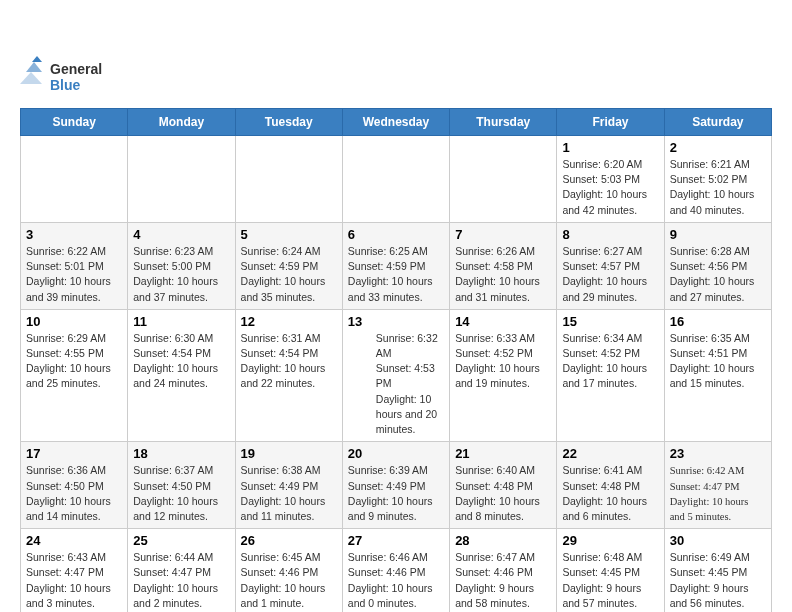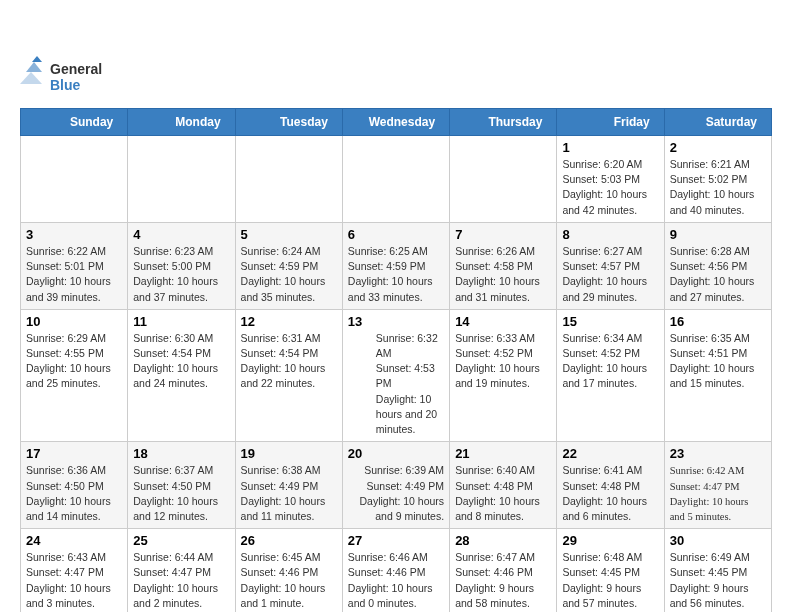--- a/index.html
+++ b/index.html
@@ -35,21 +35,21 @@
       color: #555;
     }
     table {
       width: 100%;
       border-collapse: collapse;
       font-size: 11px;
     }
     thead tr th {
       background-color: #3a7fc1;
       color: #fff;
-      text-align: right;
+      text-align: center;
       padding: 6px 14px;
       font-size: 12px;
       font-weight: bold;
       border: 1px solid #2a6aaa;
     }
     tbody tr td {
       border: 1px solid #ccc;
       vertical-align: top;
       padding: 4px 5px;
       height: 80px;
@@ -227,21 +227,21 @@
 Daylight: 10 hours and 12 minutes.</div>
         </td>
         <td>
           <span class="day-num">19</span>
           <div class="day-info" style="white-space: pre-line;">Sunrise: 6:38 AM
 Sunset: 4:49 PM
 Daylight: 10 hours and 11 minutes.</div>
         </td>
         <td>
           <span class="day-num">20</span>
-          <div class="day-info" style="white-space: pre-line; text-align: right;">Sunrise: 6:39 AM
+          <div class="day-info" style="white-space: pre-line;">Sunrise: 6:39 AM
 Sunset: 4:49 PM
 Daylight: 10 hours and 9 minutes.</div>
         </td>
         <td>
           <span class="day-num">21</span>
           <div class="day-info" style="white-space: pre-line;">Sunrise: 6:40 AM
 Sunset: 4:48 PM
 Daylight: 10 hours and 8 minutes.</div>
         </td>
         <td>

